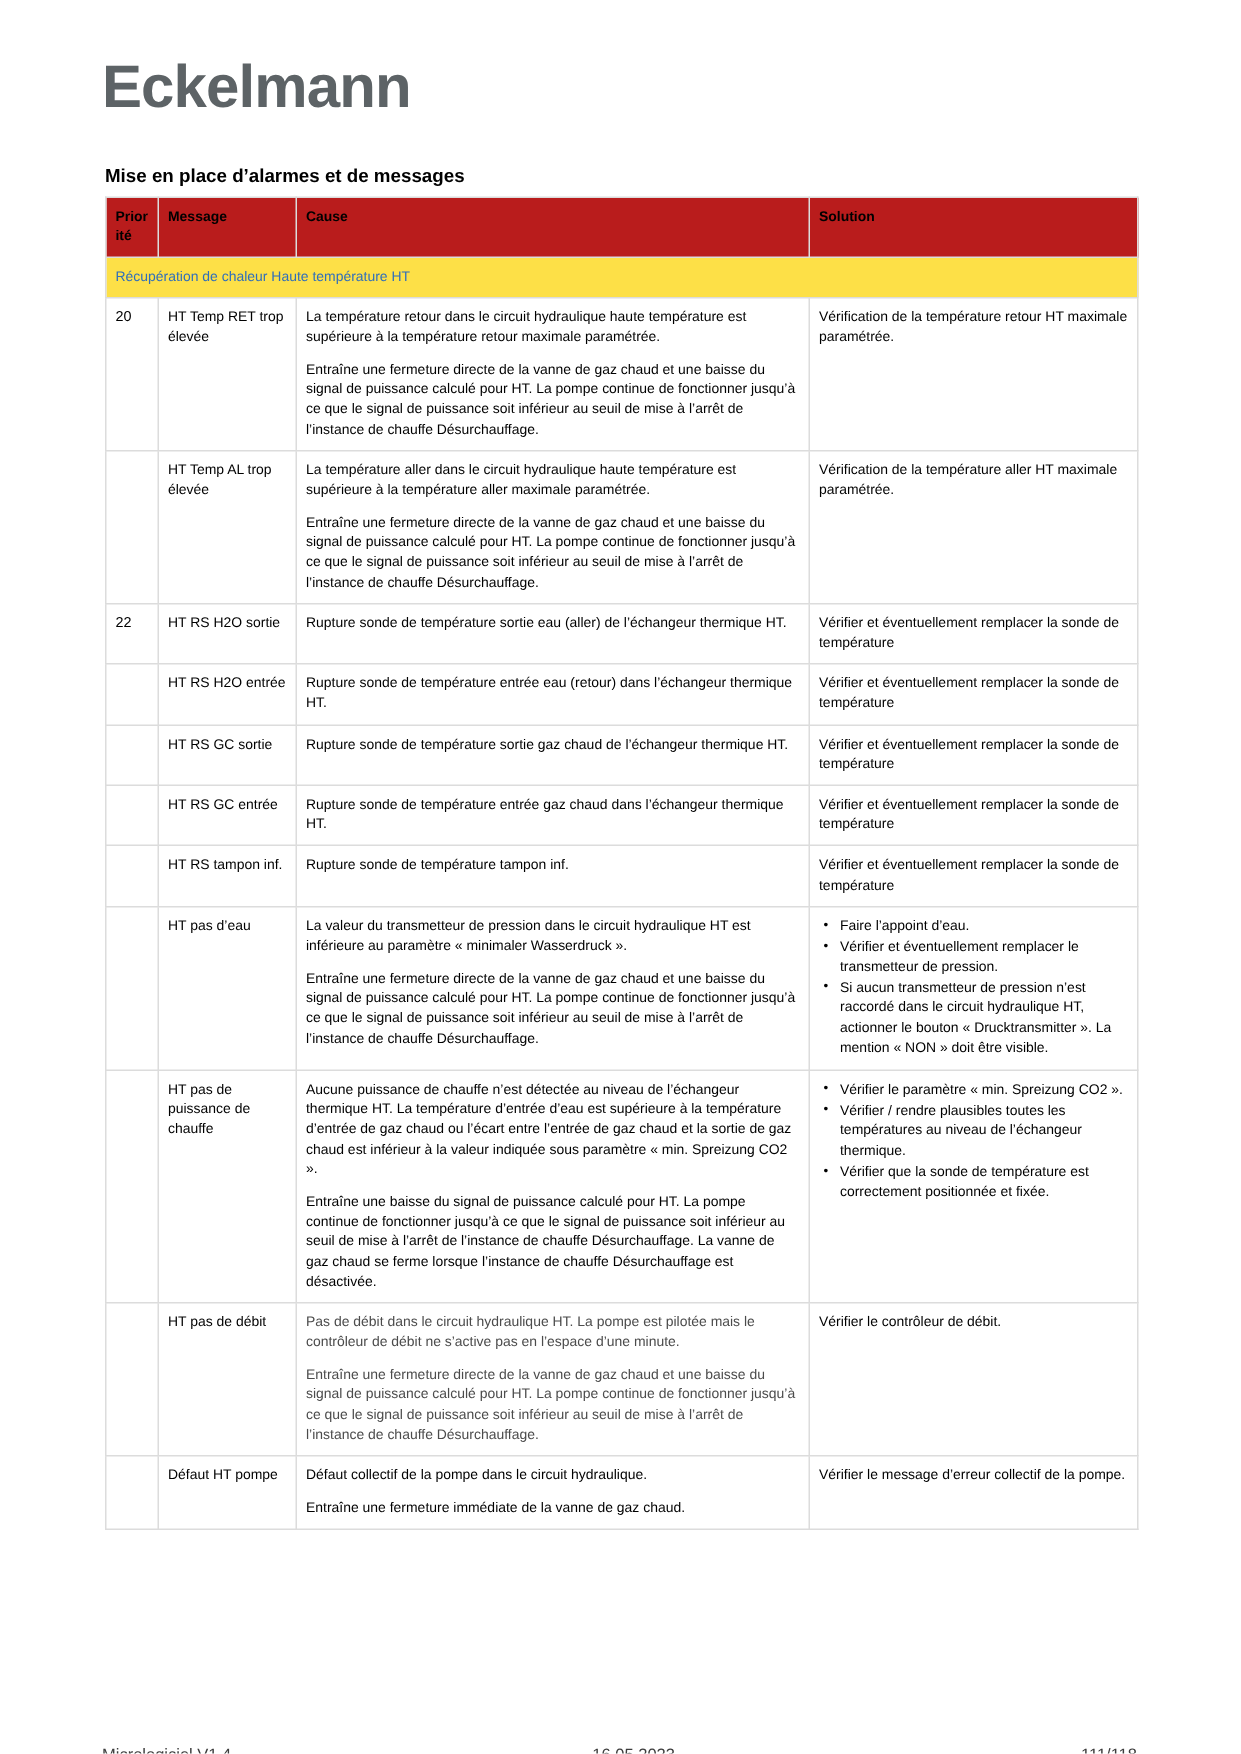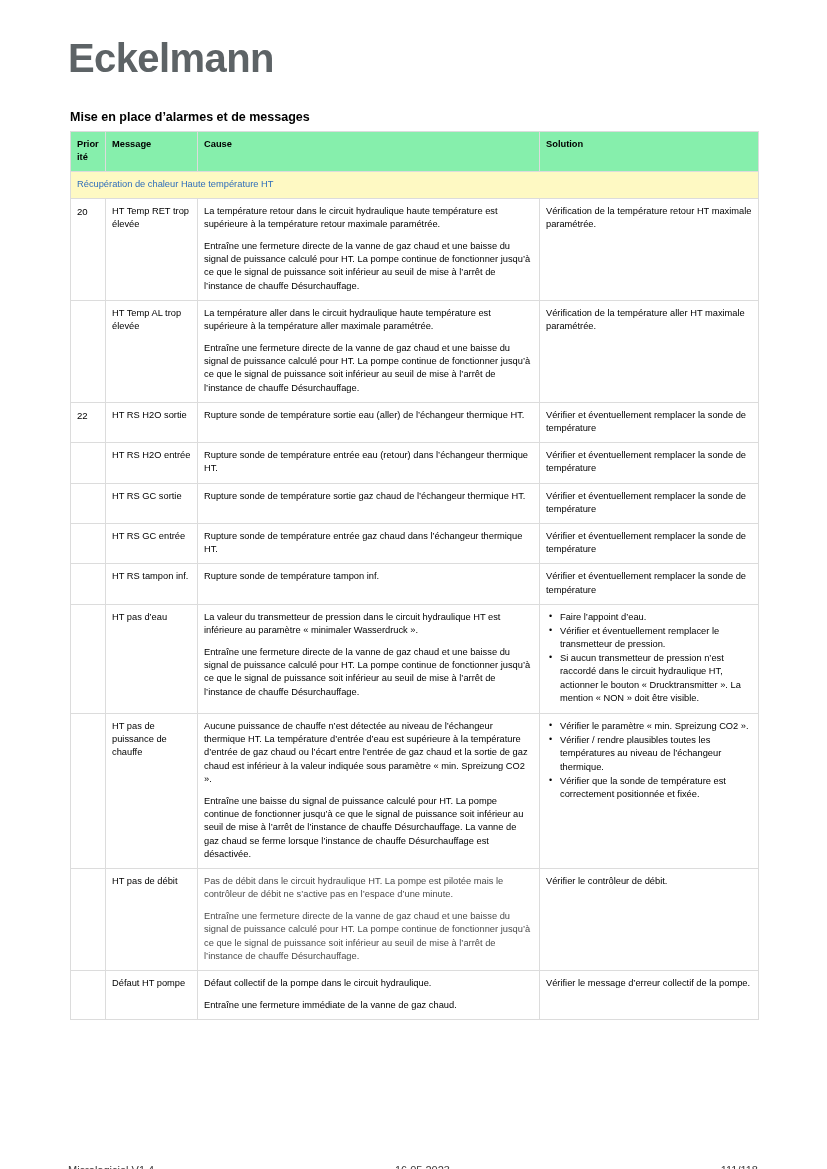--- a/index.html
+++ b/index.html
@@ -66,29 +66,29 @@
 
   table.alarm-table th,
   table.alarm-table td {
     border: 1px solid #dcdcdc;
     vertical-align: top;
     padding: 6px 6px 7px 6px;
     line-height: 1.42;
     word-wrap: break-word;
   }
   table.alarm-table thead th {
-    background: #86efac;
+    background: #b91c1c;
     font-weight: bold;
     font-size: 9.3px;
     text-align: left;
     height: 26px;
     color: #000;
   }
   tr.section-row td {
-    background: #fef9c3;
+    background: #fde047;
     color: #2f6ebb;
     font-size: 9.3px;
     padding-top: 6px;
     padding-bottom: 6px;
   }
   td.prio {
     font-size: 9.6px;
     color: #000;
     border-bottom-color: transparent;
     border-top-color: transparent;

